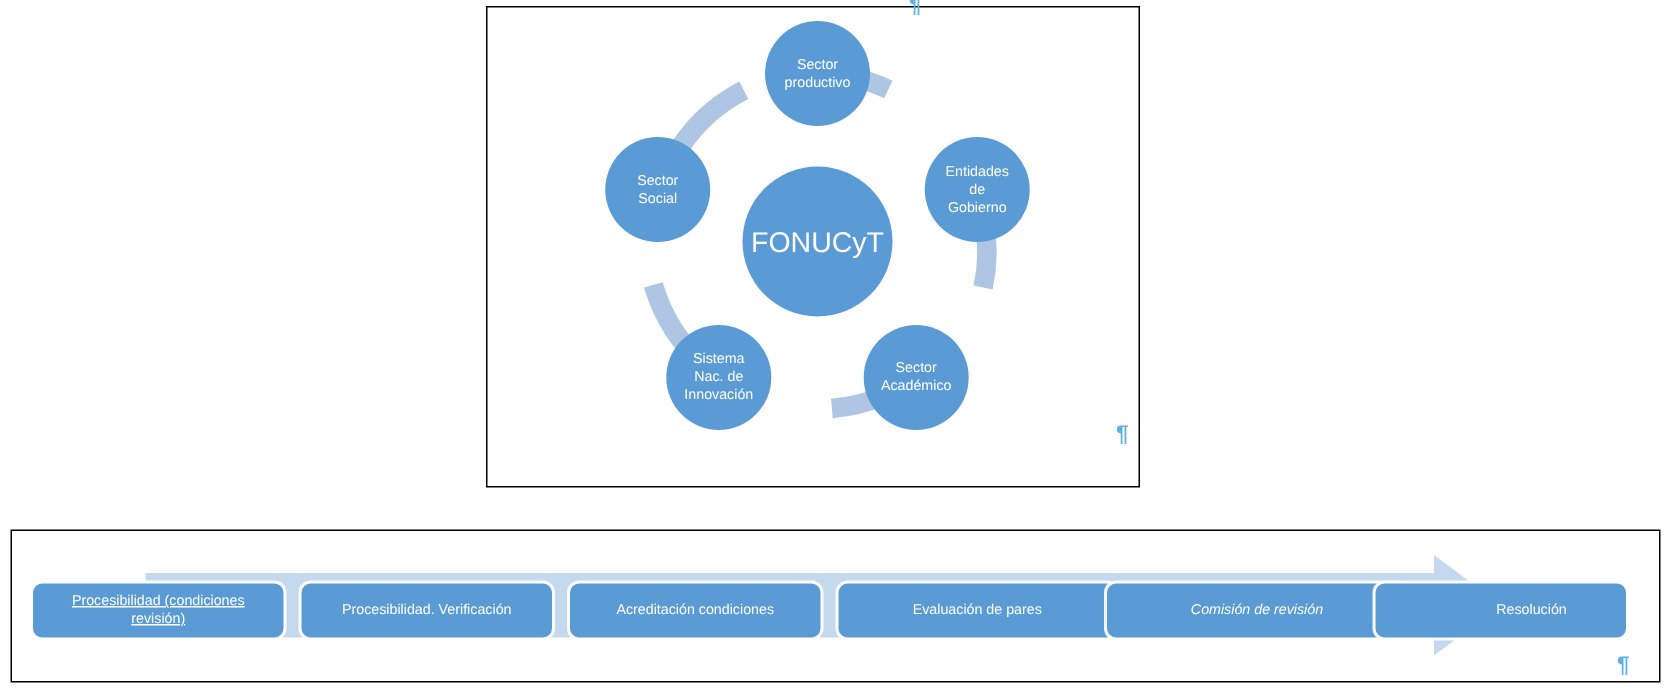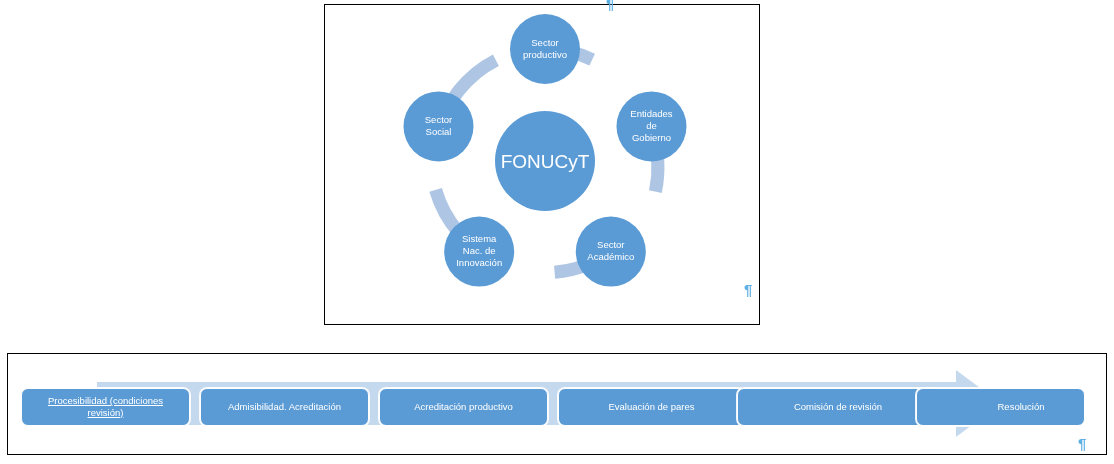--- a/index.html
+++ b/index.html
@@ -169,32 +169,32 @@
   </svg>
 
   <div class="process-step" style="left:13px;  top:34px; width:169px;text-decoration:underline;">
     <span>
       <span>Procesibilidad (condiciones</span><br>
       <span>revisión)</span>
     </span>
   </div>
 
   <div class="process-step" style="left:192px; top:34px; width:169px;">
-    <span>Admisibilidad. Acreditación</span>
+    <span>Procesibilidad. Verificación</span>
   </div>
 
   <div class="process-step" style="left:371px; top:34px; width:169px;">
-    <span>Acreditación productivo</span>
+    <span>Acreditación condiciones</span>
   </div>
 
   <div class="process-step" style="left:550px; top:34px; width:187px;">
     <span>Evaluación de pares</span>
   </div>
 
-  <div class="process-step" style="left:729px; top:34px; width:202px;">
+  <div class="process-step" style="left:729px; top:34px; width:202px;font-style:italic;">
     <span>Comisión de revisión</span>
   </div>
 
   <div class="process-step" style="left:908px; top:34px; width:169px;padding-left:46px;">
     <span>Resolución</span>
   </div>
 </div>
 
 <div class="pilcrow" id="pilcrow-bottom">¶</div>
 

